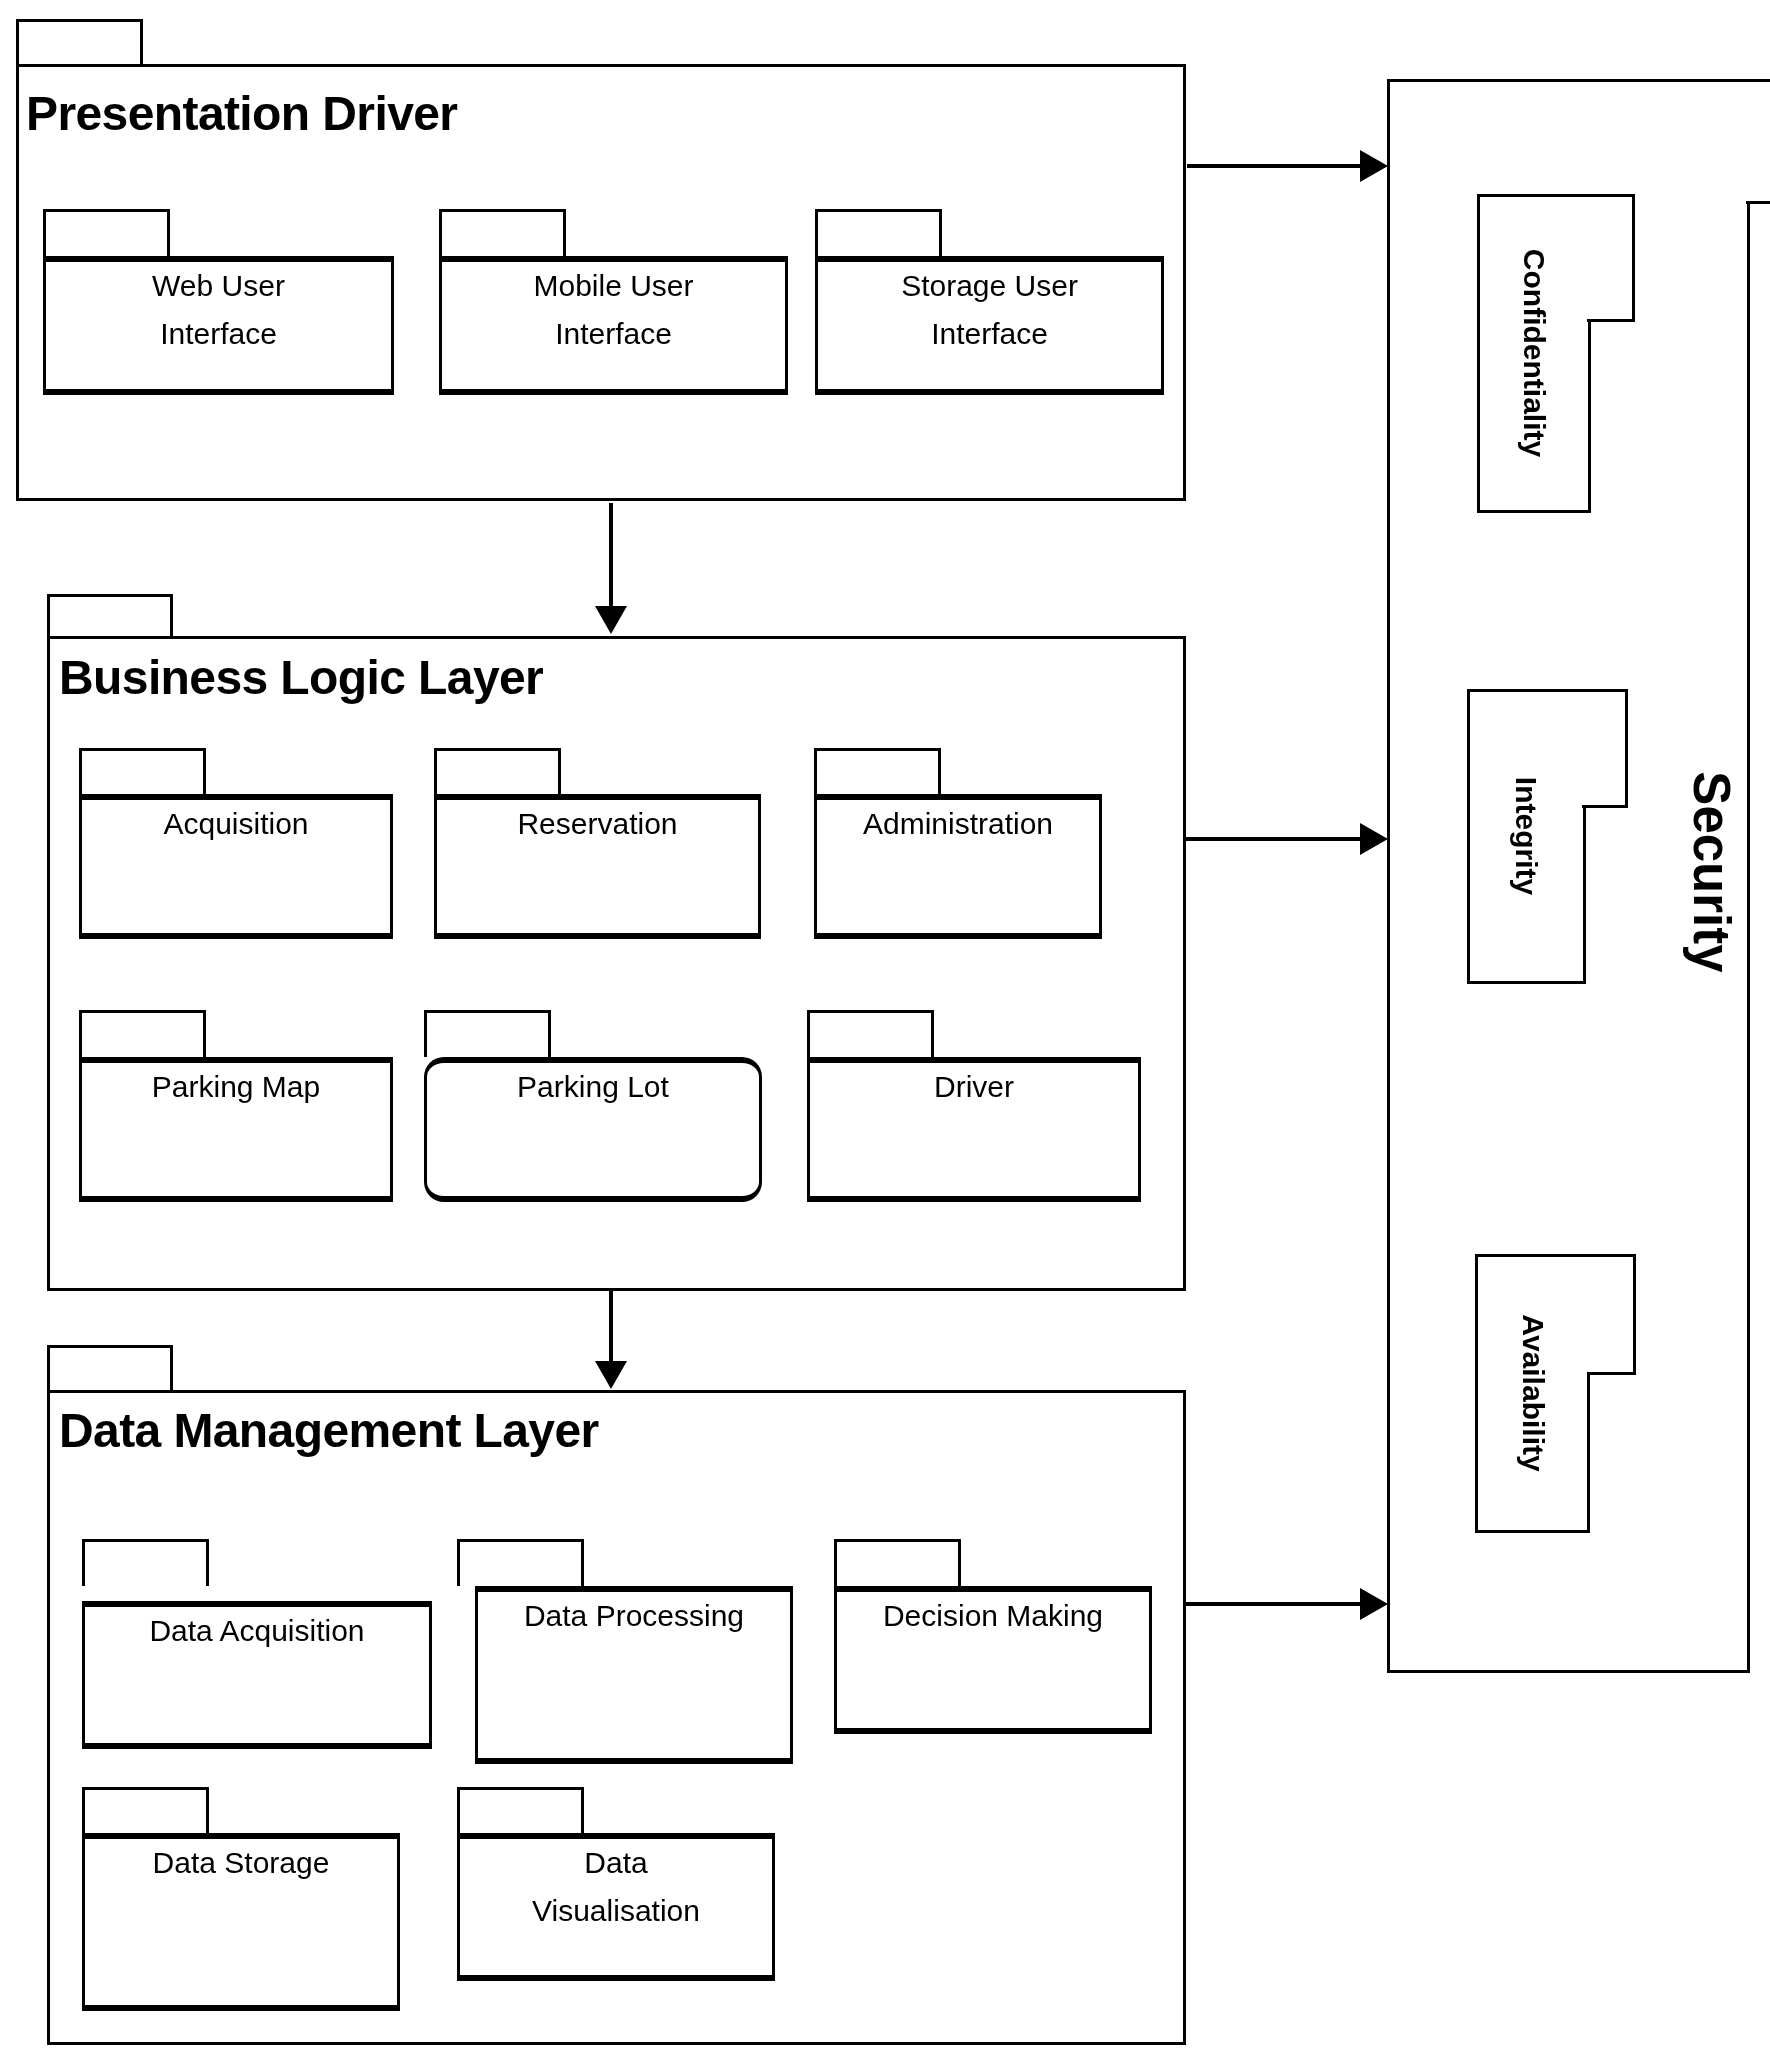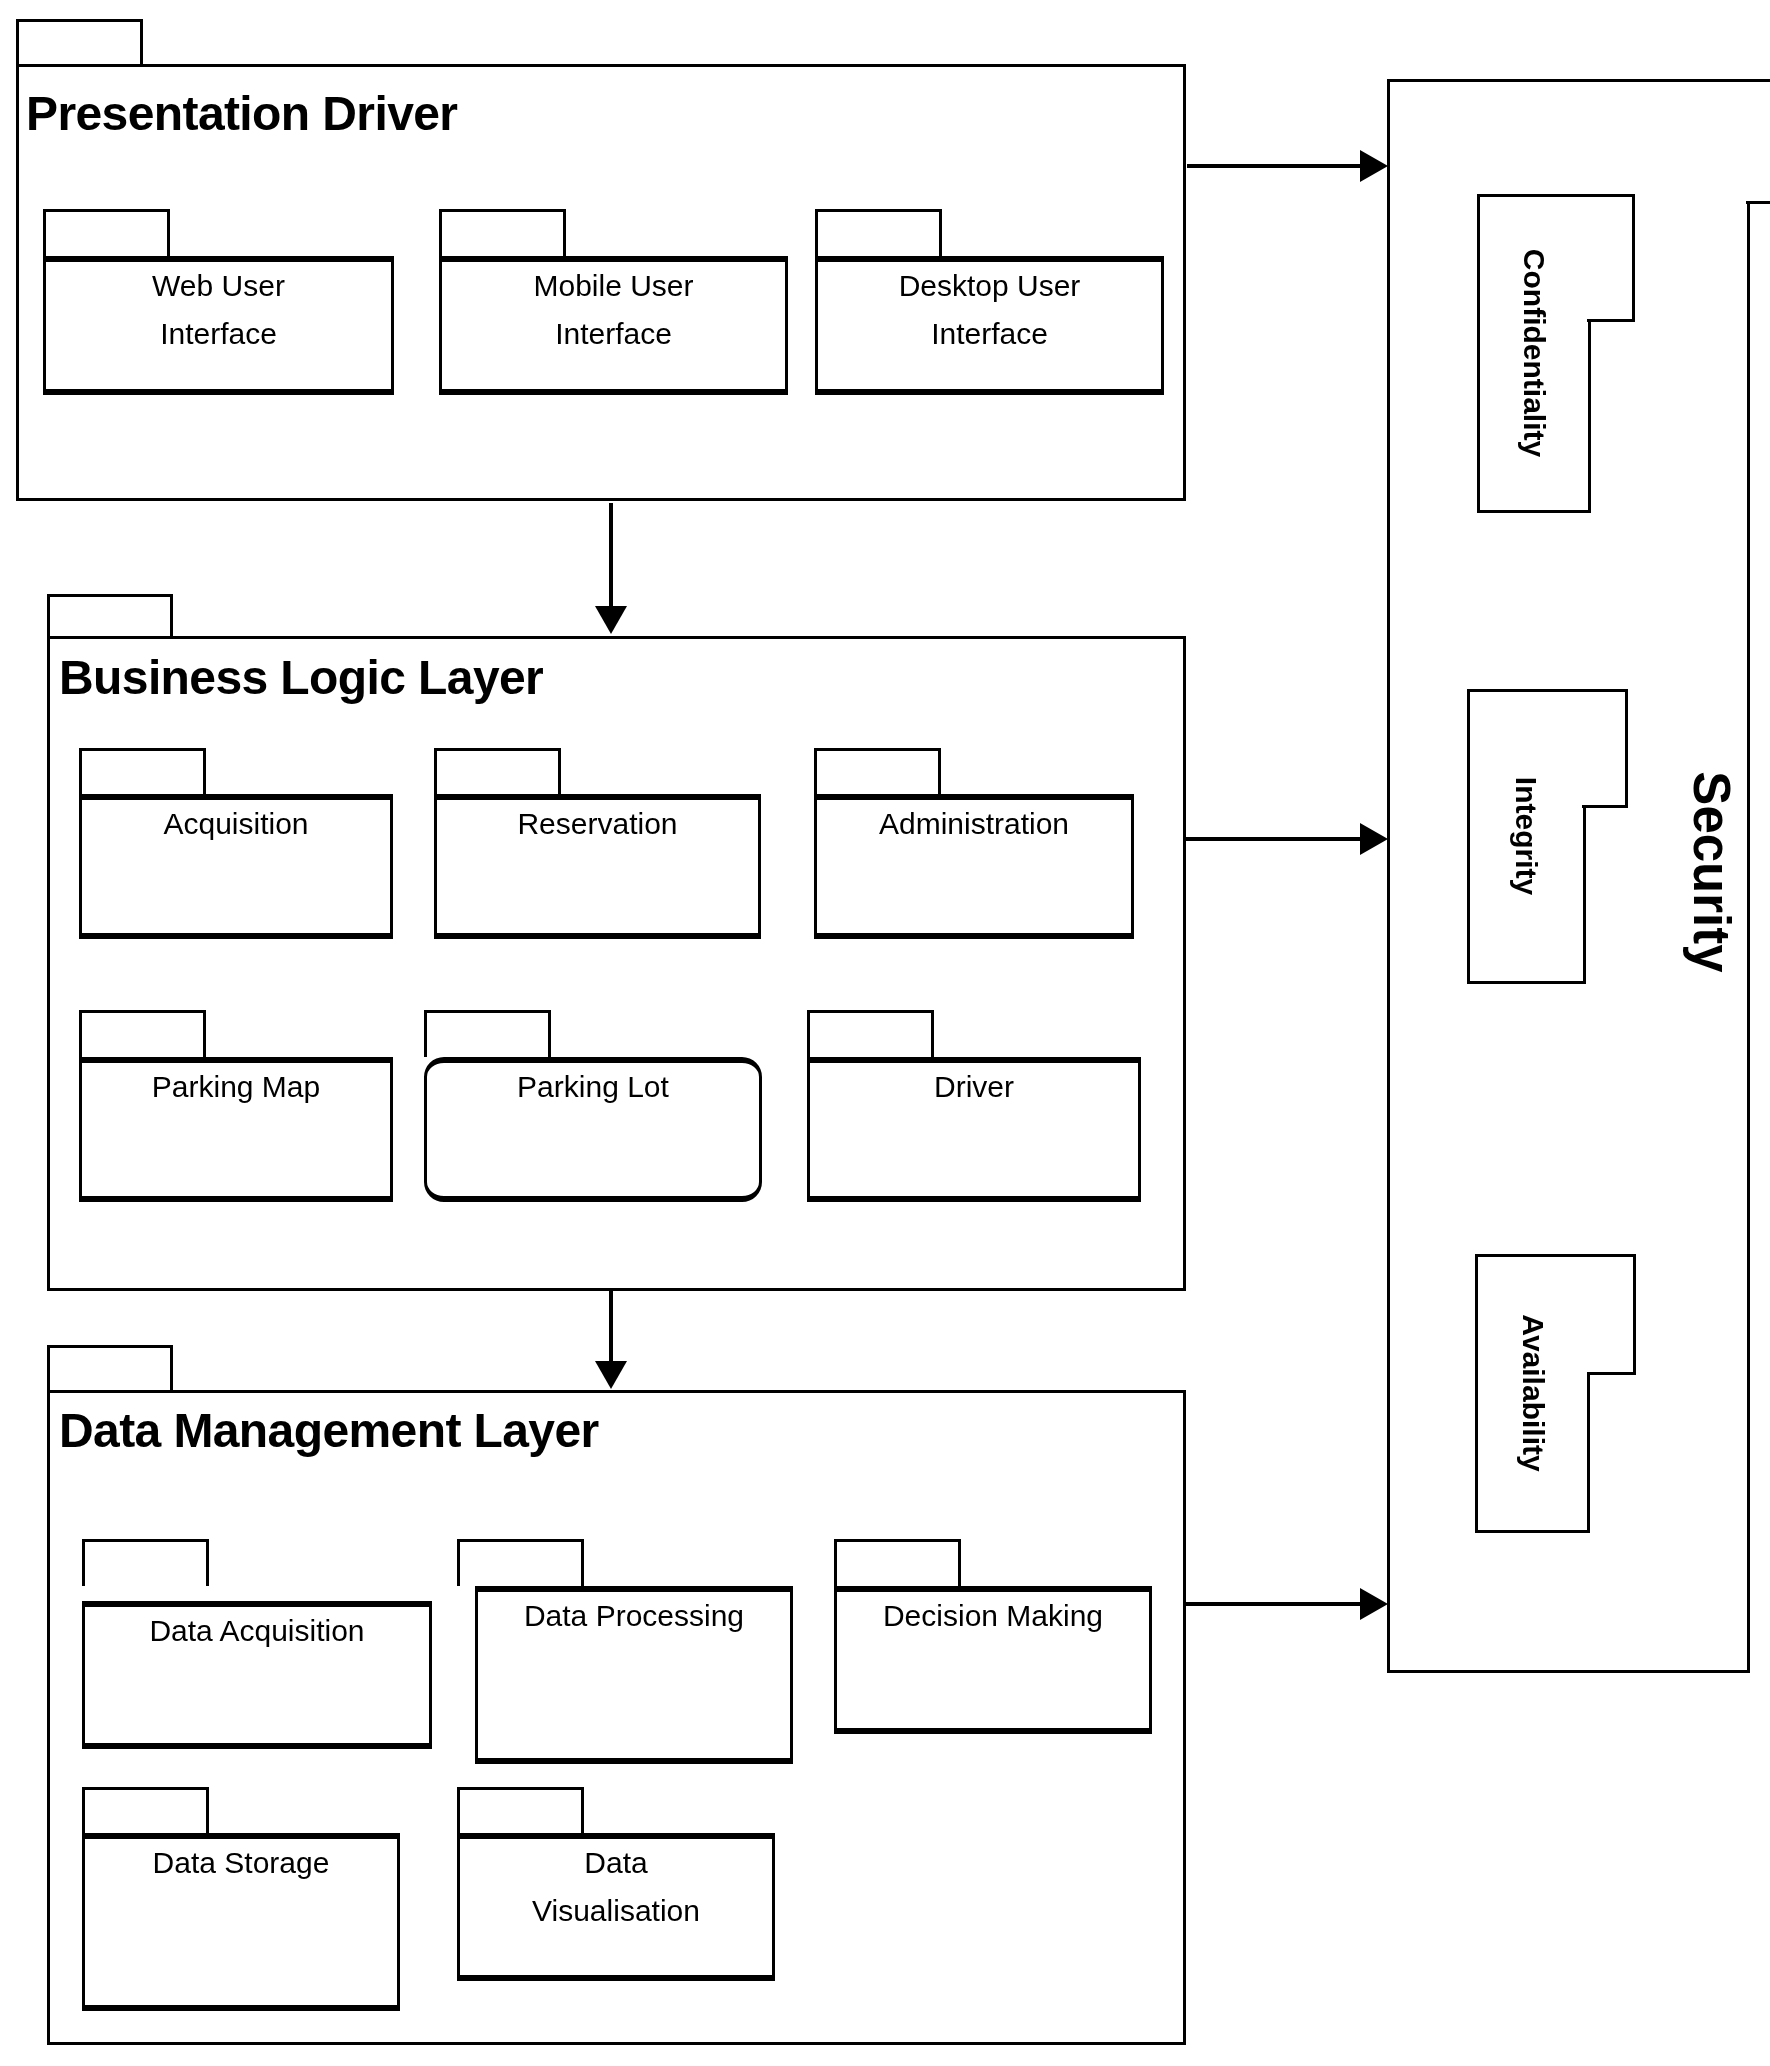--- a/index.html
+++ b/index.html
@@ -41,41 +41,41 @@
       <span class="label narrow">Web User Interface</span>
     </div>
 
     <div class="tab" style="left:439px;top:209px;width:127px;height:47px;"></div>
     <div class="bodybox thick" style="left:439px;top:256px;width:349px;height:139px;">
       <span class="label narrow">Mobile User Interface</span>
     </div>
 
     <div class="tab" style="left:815px;top:209px;width:127px;height:47px;"></div>
     <div class="bodybox thick" style="left:815px;top:256px;width:349px;height:139px;">
-      <span class="label narrow">Desktop User Interface</span>
+      <span class="label narrow">Storage User Interface</span>
     </div>
   </div>
 
   <div>
     <div class="tab" style="left:47px;top:594px;width:126px;height:42px;"></div>
     <div class="bodybox" style="left:47px;top:636px;width:1139px;height:655px;"></div>
     <div class="title" style="left:59px;top:650px;">Business Logic Layer</div>
 
     <div class="tab" style="left:79px;top:748px;width:127px;height:47px;"></div>
     <div class="bodybox thick" style="left:79px;top:794px;width:314px;height:145px;">
       <span class="label">Acquisition</span>
     </div>
 
     <div class="tab" style="left:434px;top:748px;width:127px;height:47px;"></div>
     <div class="bodybox thick" style="left:434px;top:794px;width:327px;height:145px;">
       <span class="label">Reservation</span>
     </div>
 
     <div class="tab" style="left:814px;top:748px;width:127px;height:47px;"></div>
-    <div class="bodybox thick" style="left:814px;top:794px;width:320px;height:145px;">
+    <div class="bodybox thick" style="left:814px;top:794px;width:288px;height:145px;">
       <span class="label">Administration</span>
     </div>
 
     <div class="tab" style="left:79px;top:1010px;width:127px;height:47px;"></div>
     <div class="bodybox thick" style="left:79px;top:1057px;width:314px;height:145px;">
       <span class="label">Parking Map</span>
     </div>
 
     <div class="tab" style="left:424px;top:1010px;width:127px;height:47px;"></div>
     <div class="bodybox thick" style="left:424px;top:1057px;width:338px;height:145px;border-radius:20px;">

